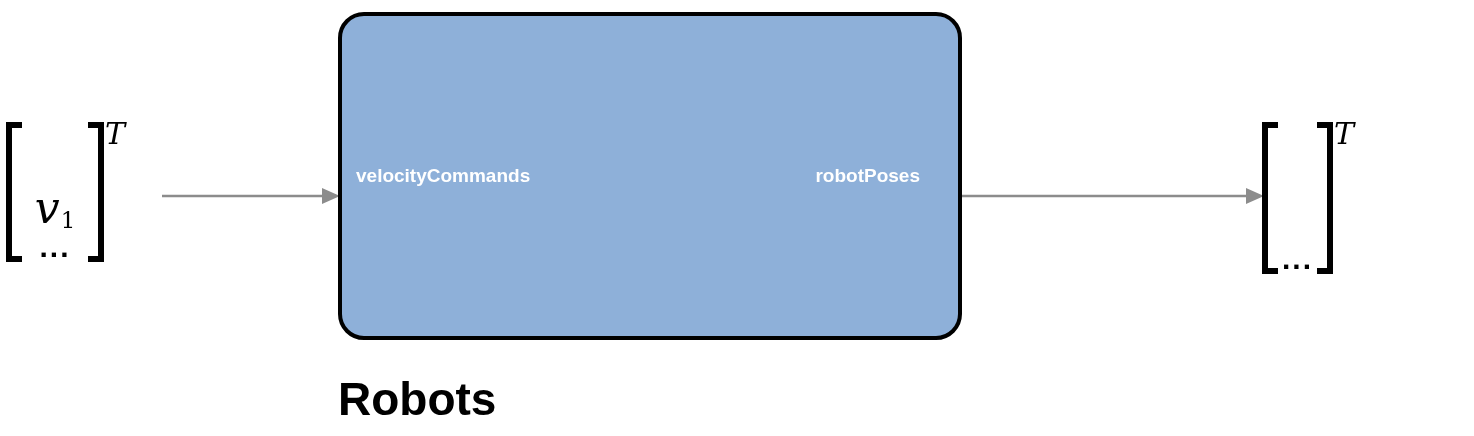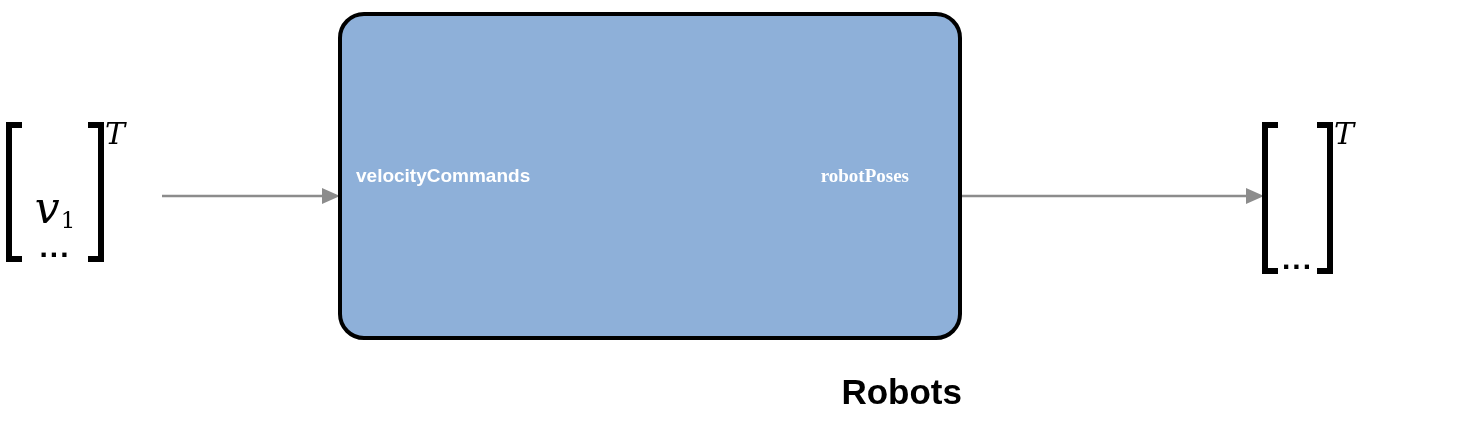--- a/index.html
+++ b/index.html
@@ -127,40 +127,40 @@
     position: absolute;
     top: 50%;
     transform: translateY(-50%);
     color: #ffffff;
     font-family: "Liberation Sans", sans-serif;
     font-weight: bold;
     font-size: 19px;
     white-space: nowrap;
   }
   #port-in  { left: 14px; }
-  #port-out { right: 49px; font-family: Liberation Serif, serif; }
+  #port-out { right: 38px; }
 
   
   .arrow {
     position: absolute;
     height: 24px;
     top: 184px;
   }
   .arrow svg { display: block; overflow: visible; }
 
   
   #caption {
     position: absolute;
     left: 338px;
     top: 372px;
     width: 624px;
-    text-align: right;
+    text-align: left;
     font-family: "Liberation Sans", sans-serif;
     font-weight: bold;
-    font-size: 35px;
+    font-size: 46px;
     color: #000000;
     white-space: nowrap;
   }
 </style>
 </head>
 <body>
 
 <div id="canvas">
 
   <div class="matrix" id="input-matrix" style="left:6px; top:122px; height:140px;">

